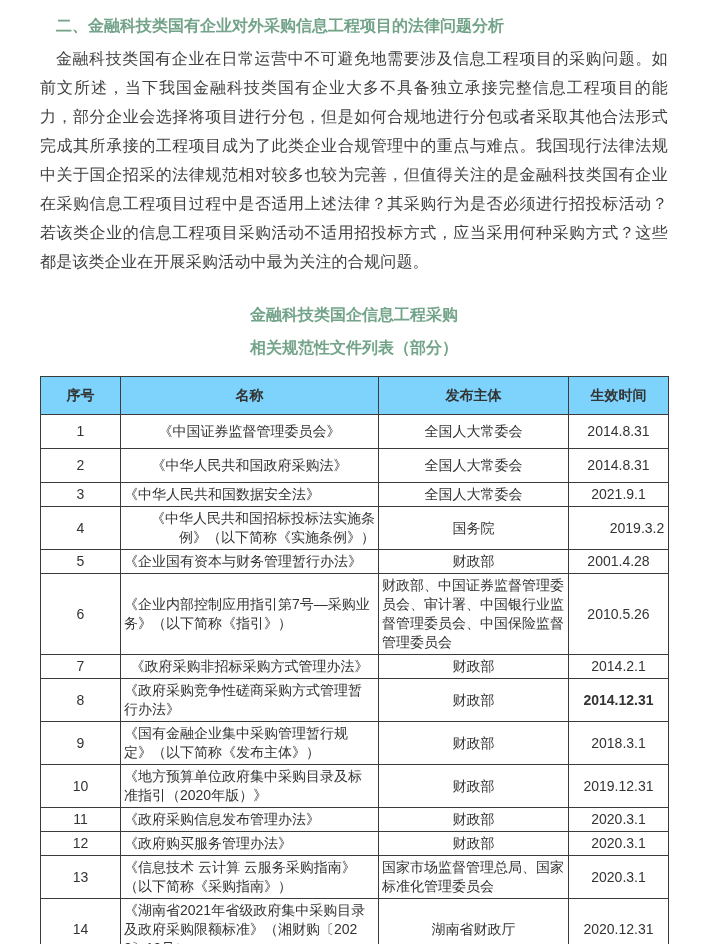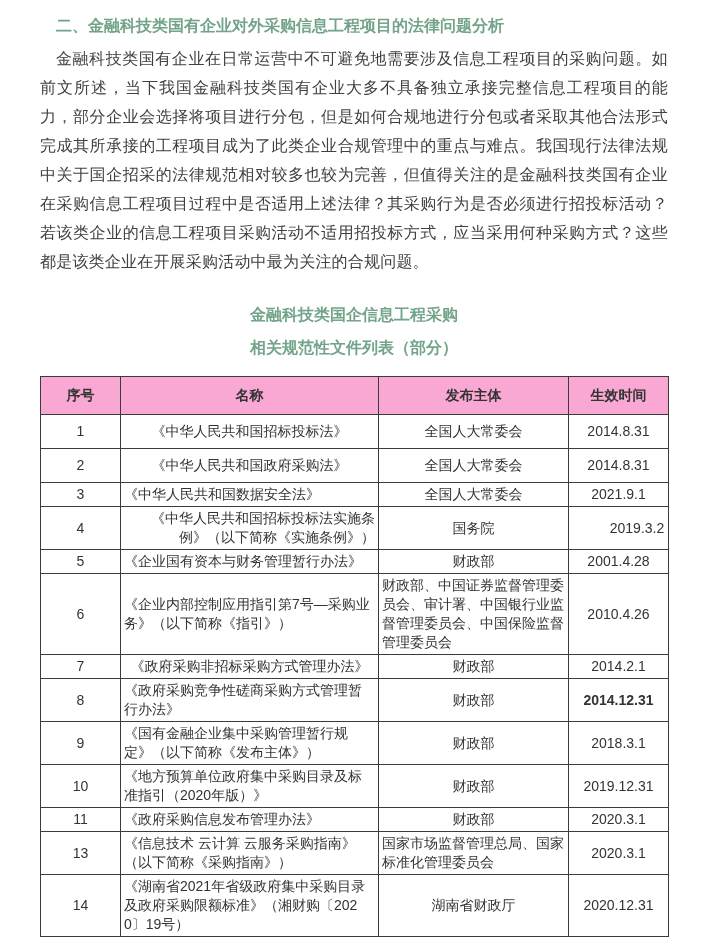--- a/index.html
+++ b/index.html
@@ -49,21 +49,21 @@
     color: #333333;
   }
   table.law-table th,
   table.law-table td {
     border: 1px solid #3b3b3b;
     line-height: 19px;
     padding: 2px 3px;
     word-break: break-all;
   }
   table.law-table th {
-    background: #f9a8d4;
+    background: #7dd3fc;
     font-weight: bold;
     text-align: center;
     padding: 9px 3px;
     font-size: 14px;
     color: #333333;
   }
   table.law-table tr.tall td { padding-top: 7px; padding-bottom: 7px; }
   col.c-no   { width: 80px; }
   col.c-name { width: 258px; }
   col.c-pub  { width: 190px; }
@@ -94,21 +94,21 @@
       <tr>
         <th>序号</th>
         <th>名称</th>
         <th>发布主体</th>
         <th>生效时间</th>
       </tr>
     </thead>
     <tbody>
         <tr class="tall">
           <td style="text-align: center;">1</td>
-          <td style="text-align: center;">《中华人民共和国招标投标法》</td>
+          <td style="text-align: center;">《中国证券监督管理委员会》</td>
           <td style="text-align: center;">全国人大常委会</td>
           <td style="text-align: center;">2014.8.31</td>
         </tr>
         <tr class="tall">
           <td style="text-align: center;">2</td>
           <td style="text-align: center;">《中华人民共和国政府采购法》</td>
           <td style="text-align: center;">全国人大常委会</td>
           <td style="text-align: center;">2014.8.31</td>
         </tr>
         <tr>
@@ -126,21 +126,21 @@
         <tr>
           <td style="text-align: center;">5</td>
           <td style="text-align: left;">《企业国有资本与财务管理暂行办法》</td>
           <td style="text-align: center;">财政部</td>
           <td style="text-align: center;">2001.4.28</td>
         </tr>
         <tr>
           <td style="text-align: center;">6</td>
           <td style="text-align: left;">《企业内部控制应用指引第7号—采购业务》（以下简称《指引》）</td>
           <td style="text-align: left;">财政部、中国证券监督管理委员会、审计署、中国银行业监督管理委员会、中国保险监督管理委员会</td>
-          <td style="text-align: center;">2010.4.26</td>
+          <td style="text-align: center;">2010.5.26</td>
         </tr>
         <tr>
           <td style="text-align: center;">7</td>
           <td style="text-align: center;">《政府采购非招标采购方式管理办法》</td>
           <td style="text-align: center;">财政部</td>
           <td style="text-align: center;">2014.2.1</td>
         </tr>
         <tr>
           <td style="text-align: center;">8</td>
           <td style="text-align: left;">《政府采购竞争性磋商采购方式管理暂行办法》</td>
@@ -159,20 +159,26 @@
           <td style="text-align: center;">财政部</td>
           <td style="text-align: center;">2019.12.31</td>
         </tr>
         <tr>
           <td style="text-align: center;">11</td>
           <td style="text-align: left;">《政府采购信息发布管理办法》</td>
           <td style="text-align: center;">财政部</td>
           <td style="text-align: center;">2020.3.1</td>
         </tr>
         <tr>
+          <td style="text-align: center;">12</td>
+          <td style="text-align: left;">《政府购买服务管理办法》</td>
+          <td style="text-align: center;">财政部</td>
+          <td style="text-align: center;">2020.3.1</td>
+        </tr>
+        <tr>
           <td style="text-align: center;">13</td>
           <td style="text-align: left;">《信息技术 云计算 云服务采购指南》（以下简称《采购指南》）</td>
           <td style="text-align: left;">国家市场监督管理总局、国家标准化管理委员会</td>
           <td style="text-align: center;">2020.3.1</td>
         </tr>
         <tr>
           <td style="text-align: center;">14</td>
           <td style="text-align: left;">《湖南省2021年省级政府集中采购目录及政府采购限额标准》（湘财购〔2020〕19号）</td>
           <td style="text-align: center;">湖南省财政厅</td>
           <td style="text-align: center;">2020.12.31</td>

